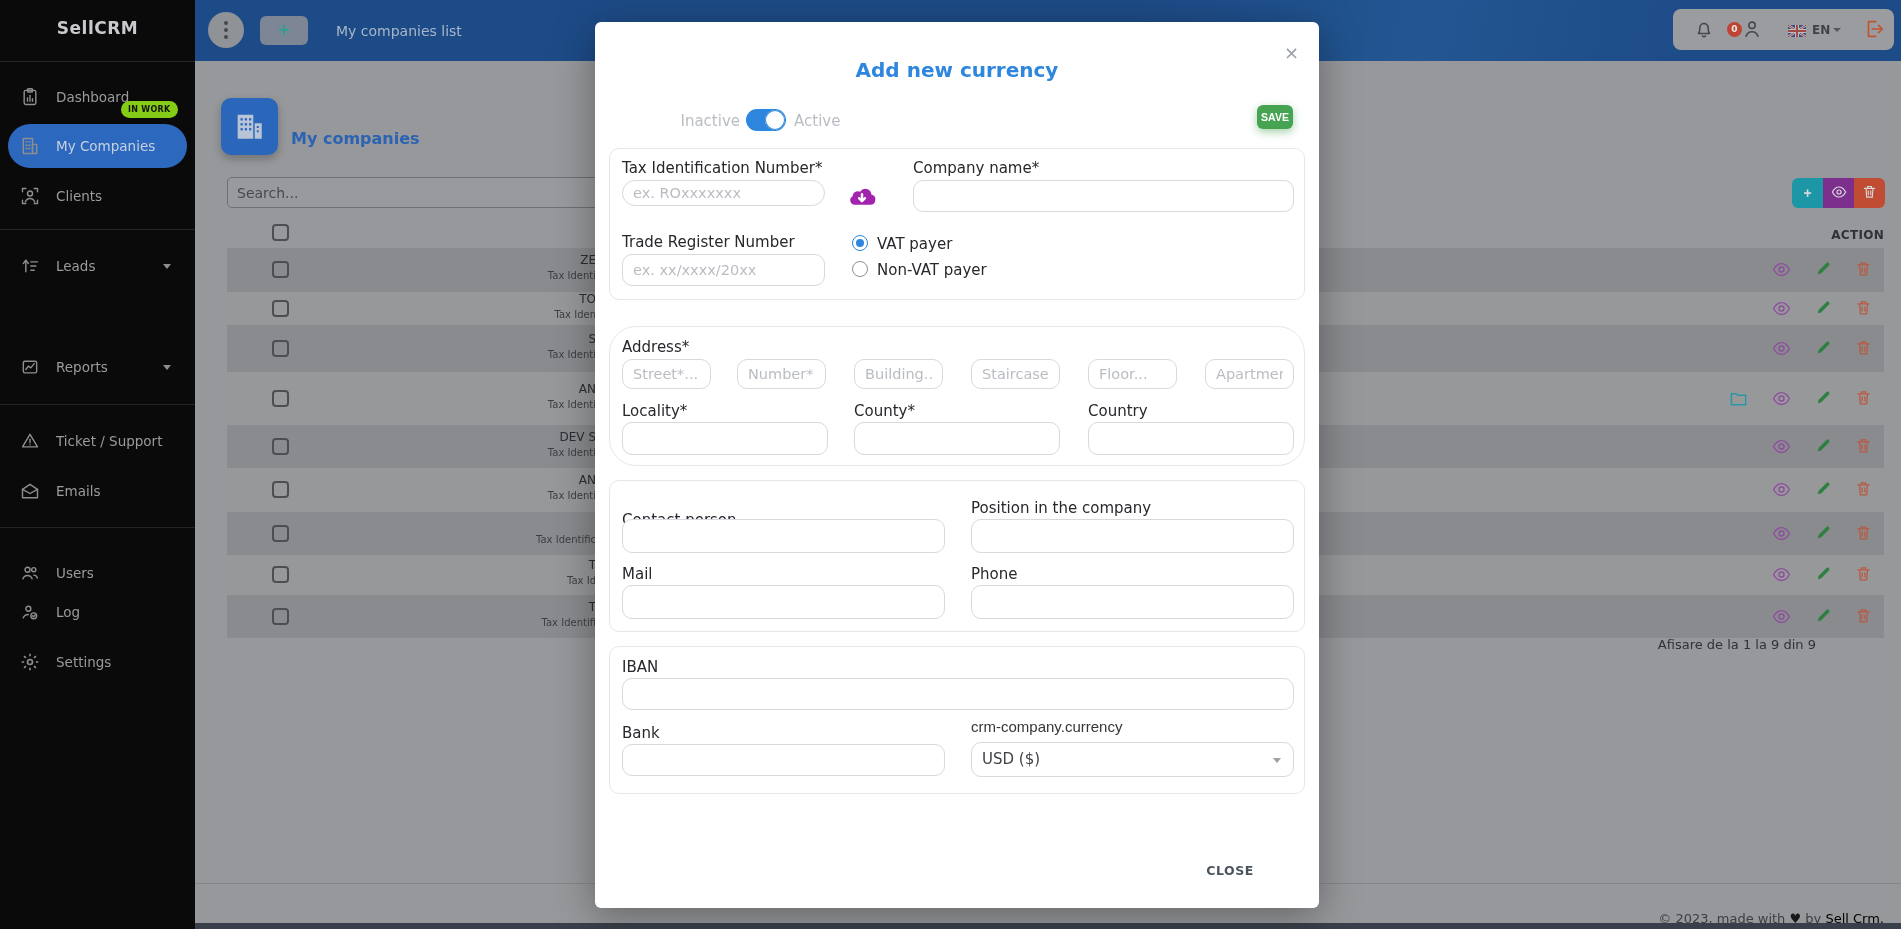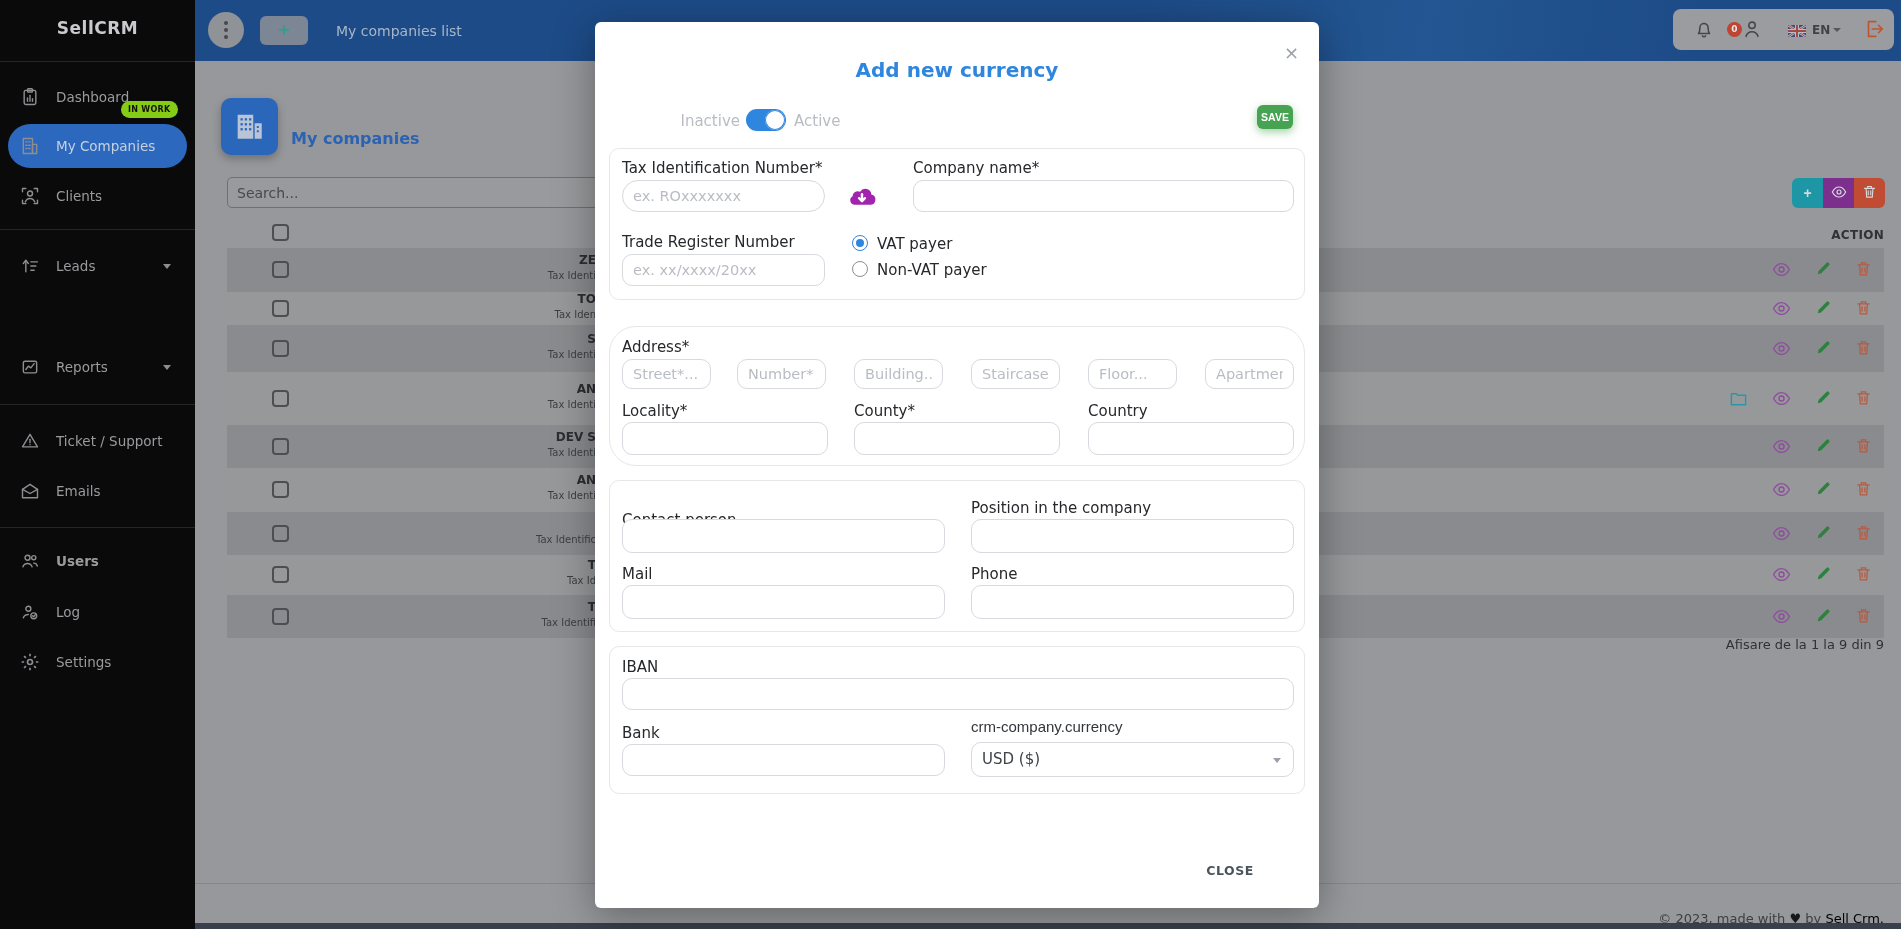--- a/index.html
+++ b/index.html
@@ -32,24 +32,24 @@
   .lang-caret{position:absolute;left:160px;top:19px;width:0;height:0;border-left:4px solid transparent;border-right:4px solid transparent;border-top:4px solid #55585c;}
 
   
   .iconcard{position:absolute;left:221px;top:98px;width:57px;height:57px;border-radius:10px;background:#2a66ba;box-shadow:0 4px 8px rgba(0,0,0,.25);}
   .pg-h{position:absolute;left:291px;top:129px;font-size:16px;font-weight:bold;color:#2b63b2;}
   .search{position:absolute;left:227px;top:177px;width:470px;height:31px;border:1px solid #6e7073;border-radius:5px;background:#999a9d;box-sizing:border-box;padding:0 9px;font-size:14px;color:#47494d;font-family:"DejaVu Sans",sans-serif;}
   .search::placeholder{color:#47494d;opacity:1;}
   .bulk{position:absolute;top:178px;width:31px;height:30px;border:none;cursor:pointer;padding:0;color:#d6d9dc;font-size:14px;}
   .action-h{position:absolute;top:228px;left:1744px;width:140px;text-align:right;font-size:12px;font-weight:bold;color:#303236;letter-spacing:.3px;}
   .chk{position:absolute;width:17px;height:17px;border:2px solid #4b4e52;border-radius:4px;background:transparent;box-sizing:border-box;cursor:pointer;}
-  .rowname{position:absolute;width:370px;left:226px;text-align:right;font-size:12px;font-weight:bold;color:#2b2e31;white-space:nowrap;}
+  .rowname{position:absolute;width:370px;left:226px;text-align:right;font-size:12px;font-weight:normal;color:#2b2e31;white-space:nowrap;}
   .rowsub{position:absolute;width:370px;left:226px;text-align:right;font-size:10px;color:#3c3f43;white-space:nowrap;}
   .ricon{position:absolute;width:18px;height:18px;cursor:pointer;}
-  .pager{position:absolute;left:1584px;top:637px;width:300px;text-align:right;font-size:13px;color:#303236;}
+  .pager{position:absolute;left:1516px;top:637px;width:300px;text-align:right;font-size:13px;color:#303236;}
   .footline{position:absolute;left:195px;top:883px;width:1706px;height:1px;background:#86878a;}
   .foot{position:absolute;left:1284px;top:911px;width:600px;text-align:right;font-size:13px;color:#3b3e42;}
   .foot .heart{color:#17181a;}
   .foot .lnk{color:#000000;font-weight:normal;cursor:pointer;}
   .bstrip{position:absolute;left:195px;top:923px;width:1706px;height:6px;background:#39404b;}
 
   
   #modal{position:absolute;left:595px;top:22px;width:724px;height:886px;background:#ffffff;border-radius:6px;box-shadow:0 8px 40px rgba(0,0,0,.35);}
   .m-title{position:absolute;left:0;top:36px;width:100%;text-align:center;font-size:20px;font-weight:bold;color:#2e86de;}
   .m-x{position:absolute;right:20px;top:22px;font-size:18px;color:#9aa0a6;cursor:pointer;line-height:18px;}
@@ -157,21 +157,21 @@
       <span class="ic"><svg class="sic" viewBox="0 0 24 24" width="20" height="20">
             <path d="M12 4 L21 19 H3 Z"></path>
             <line x1="12" y1="10" x2="12" y2="14"></line>
             <line x1="12" y1="16.5" x2="12" y2="16.6"></line>
           </svg></span>
       <span class="lb">Ticket / Support</span>
     </div>
 
     <div class="sdiv" style="top:527px;"></div>
 
-    <div class="side-item" style="top:541px;font-weight:bold;">
+    <div class="side-item" style="top:553px;">
       <span class="ic"><svg class="sic" viewBox="0 0 24 24" width="20" height="20">
             <circle cx="9" cy="8" r="3"></circle>
             <path d="M3.5 19c1-3 3-4 5.5-4s4.5 1 5.5 4"></path>
             <circle cx="16.5" cy="8" r="2.5"></circle>
             <path d="M16.5 14.5c2.2 0 3.6 1 4.3 3.5"></path>
           </svg></span>
       <span class="lb">Users</span>
     </div>
 
     <div class="side-item" style="top:592px;">
@@ -439,21 +439,21 @@
 
     <span class="tg-lbl" style="left:60px;width:85px;text-align:right;">Inactive</span>
     <div class="toggle">
         <span class="knob"></span>
       </div>
     <span class="tg-lbl" style="left:199px;">Active</span>
     <button class="savebtn">SAVE</button>
 
     <div class="card" style="top:126px;height:152px;">
       <span class="flabel" style="left:12px;top:10px;">Tax Identification Number*</span>
-      <input class="finput" style="left: 12px; top: 31px; width: 203px; height: 32px; border-radius: 16px;" placeholder="ex. ROxxxxxxx">
+      <input class="finput" style="left: 12px; top: 31px; width: 203px; height: 26px; border-radius: 16px;" placeholder="ex. ROxxxxxxx">
       <span style="position:absolute;left:236px;top:33px;">
         <svg viewBox="0 0 24 20" width="32" height="27" style="fill:#a224ae;">
             <path d="M19 9.3 A4.5 4.5 0 0 0 10.6 7.2 A3.8 3.8 0 0 0 5 10.6 A3.4 3.4 0 0 0 6.5 17 H18 A3.9 3.9 0 0 0 19 9.3 Z"></path>
             <g stroke="#fff" stroke-width="1.8" fill="none" stroke-linecap="round" stroke-linejoin="round">
               <line x1="12" y1="9" x2="12" y2="14"></line>
               <polyline points="9.8,12 12,14.3 14.2,12"></polyline>
             </g>
           </svg>
       </span>
       <span class="flabel" style="left:303px;top:10px;">Company name*</span>

